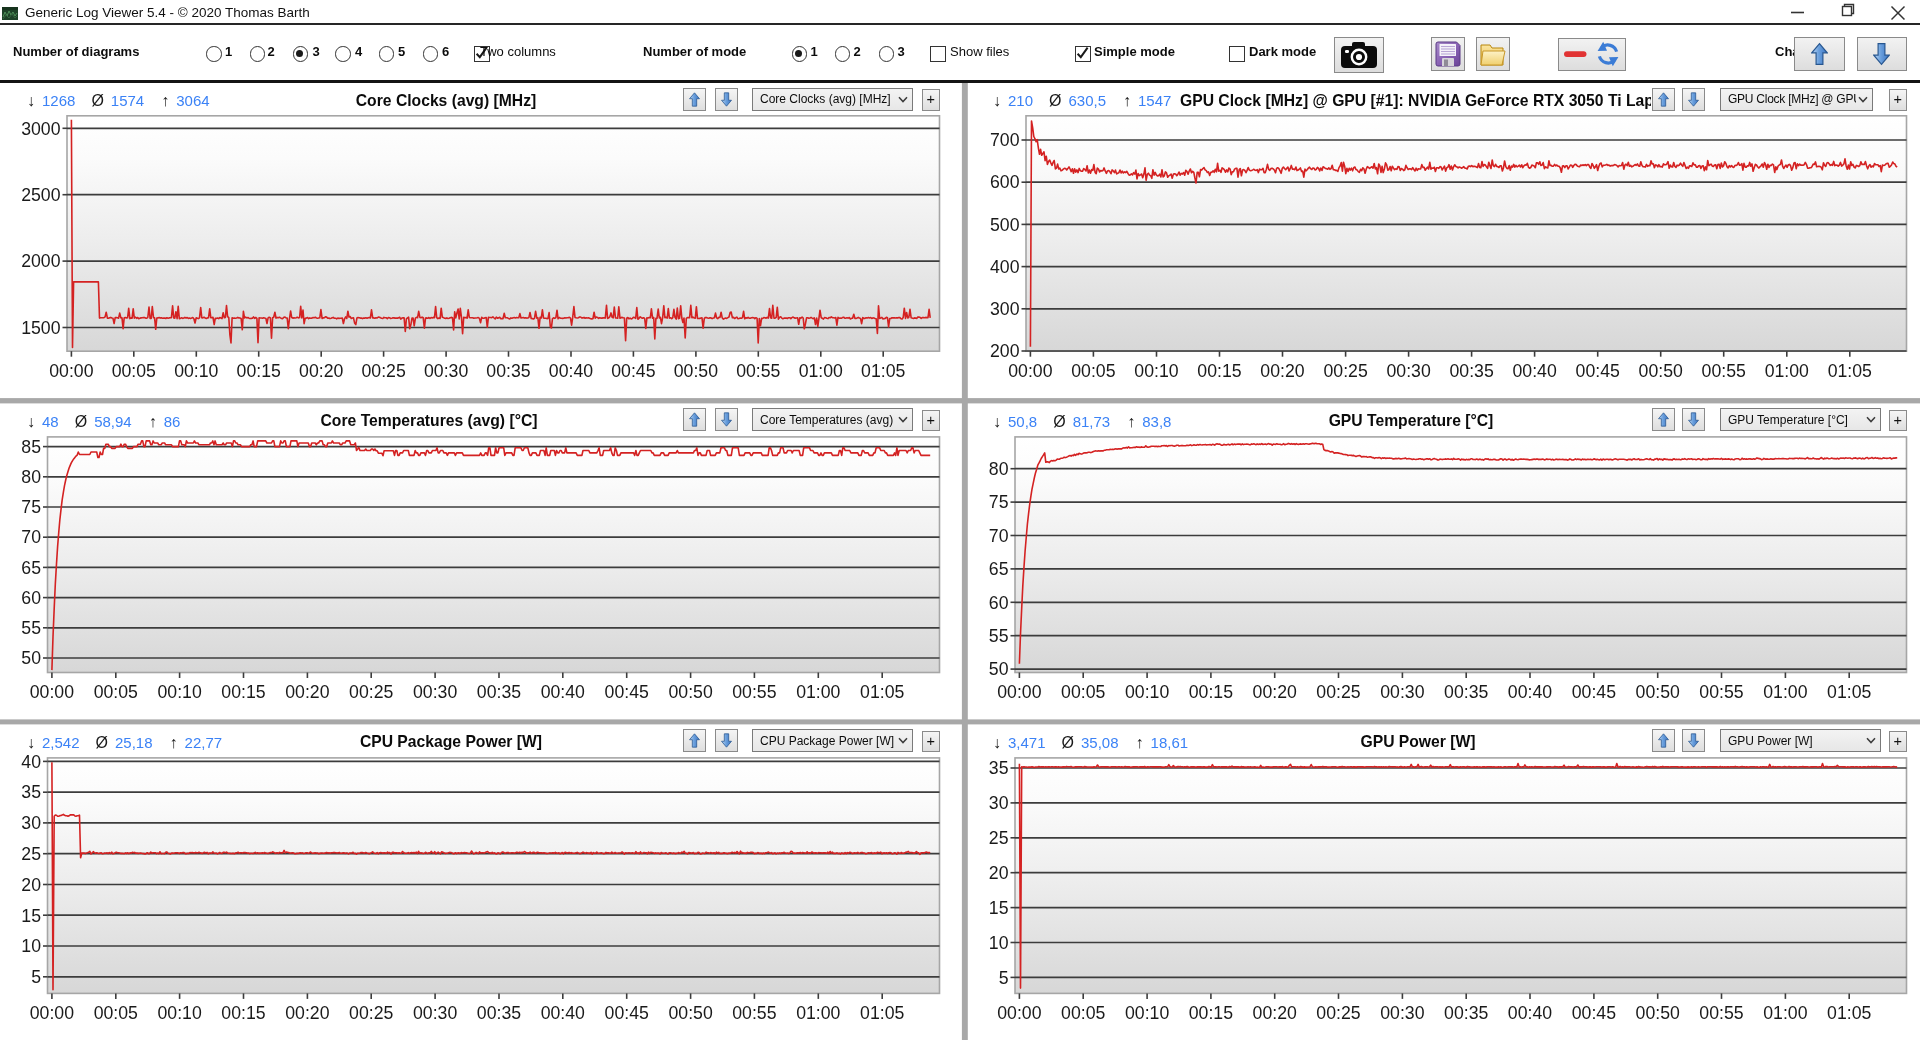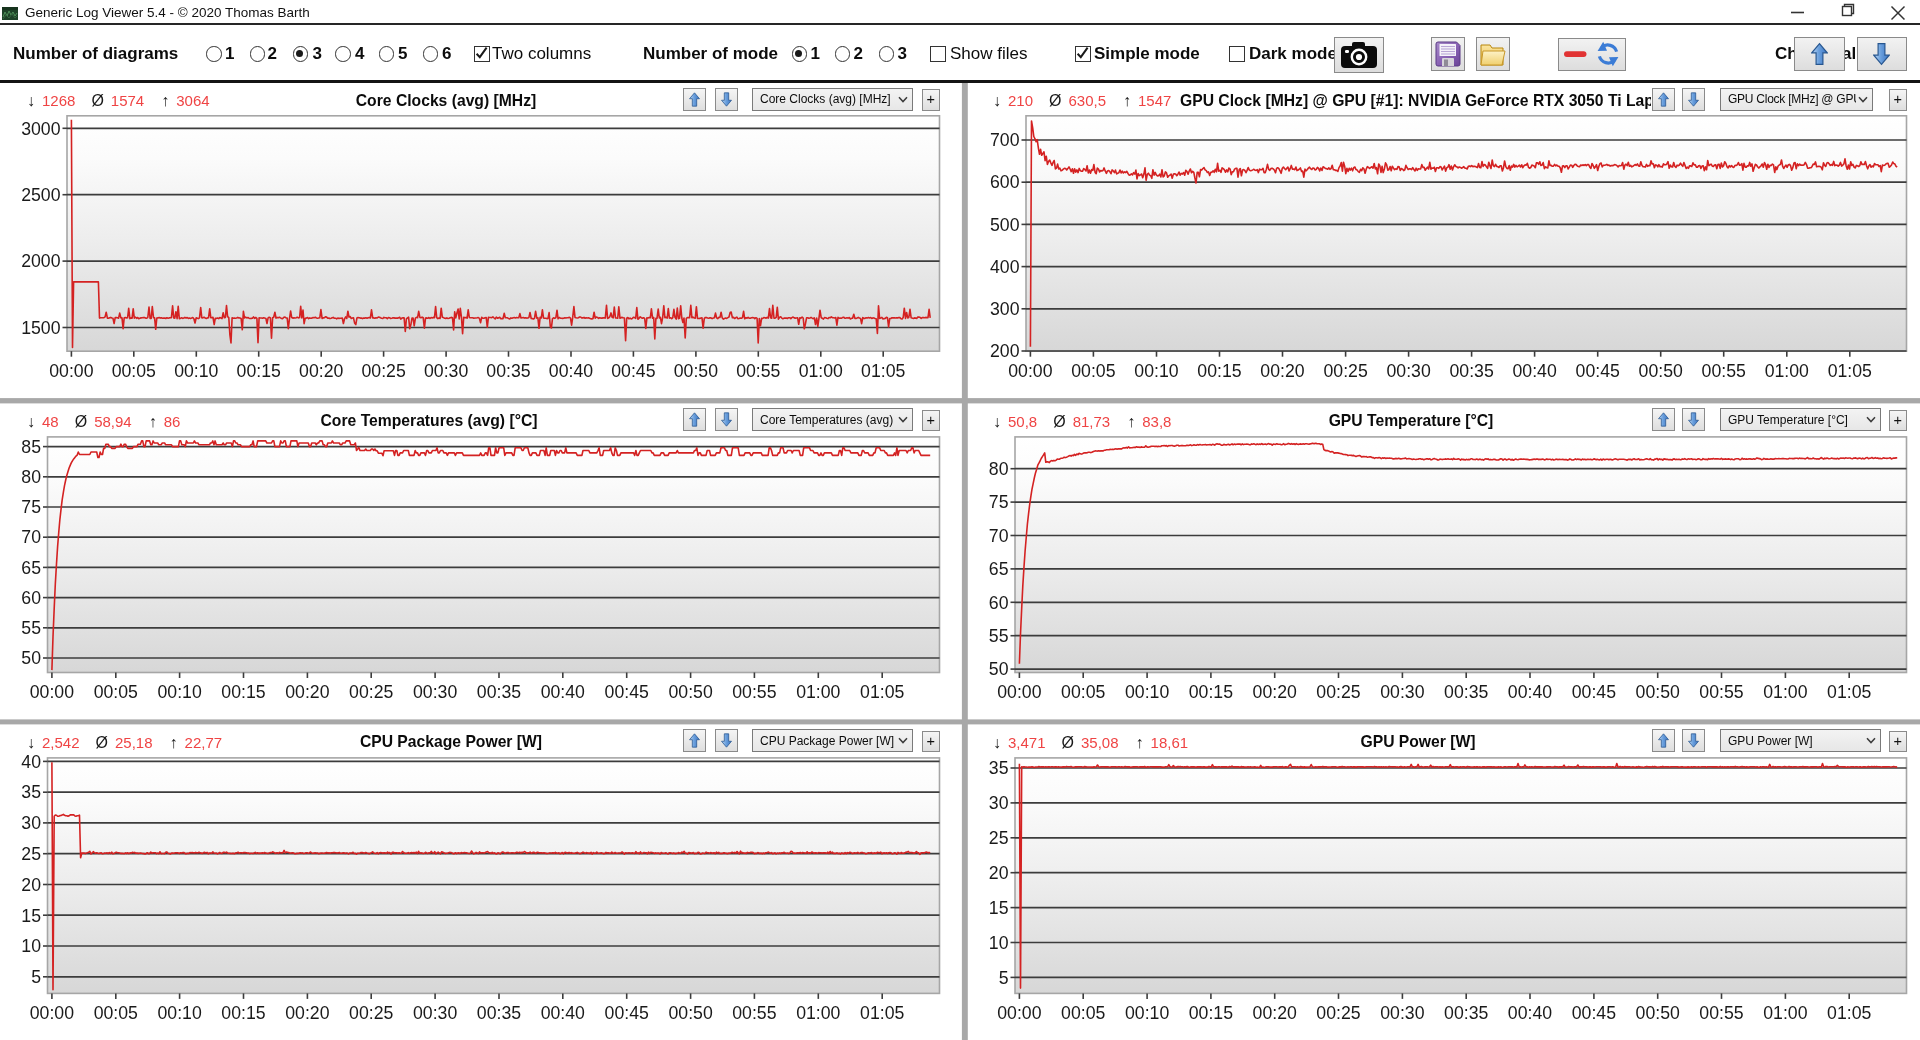--- a/index.html
+++ b/index.html
@@ -4,34 +4,34 @@
 * { margin:0; padding:0; box-sizing:border-box; }
 html,body { width:1920px; height:1040px; overflow:hidden; background:#fff;
   font-family:"Liberation Sans", sans-serif; -webkit-font-smoothing:antialiased; }
 #titlebar { position:absolute; left:0; top:0; width:1920px; height:25px; background:#fff;
   border-bottom:2px solid #262626; }
 #title { position:absolute; left:25px; top:5px; font-size:13.5px; color:#111; }
 #appicon { position:absolute; left:2px; top:7px; }
 .winbtn { position:absolute; top:0; height:25px; }
 #toolbar { position:absolute; left:0; top:27px; width:1920px; height:53px; background:#fff; }
 #tbline { position:absolute; left:0; top:80px; width:1920px; height:2.6px; background:#141414; }
-.tb { position:absolute; top:16.5px; font-size:17px; color:#0c0c0c; white-space:nowrap; }
+.tb { position:absolute; top:16.5px; font-size:13px; color:#0c0c0c; white-space:nowrap; }
 .tb.b { font-weight:bold; }
 .radio { position:absolute; top:19px; width:15.5px; height:15.5px; border:1.6px solid #333;
   border-radius:50%; background:#fff; }
 .rdot { position:absolute; left:2.7px; top:2.7px; width:7px; height:7px; border-radius:50%; background:#1a1a1a; }
 .cbox { position:absolute; top:19px; width:15.5px; height:15.5px; border:1.6px solid #333;
   background:#fff; }
 .cbox svg { position:absolute; left:0px; top:-1.5px; }
 .tbtn { position:absolute; background:linear-gradient(#f2f2f2,#dddddd); border:1px solid #8a8a8a;
   display:flex; align-items:center; justify-content:center; }
 #chartarea { position:absolute; left:0; top:0; }
 .stats { position:absolute; font-size:15px; white-space:nowrap; display:flex; align-items:baseline; }
 .sym { color:#1a1a1a; font-size:16px; }
-.sv { color:#ef4444; margin-left:7px; }
+.sv { color:#3b82f6; margin-left:7px; }
 .ctitle { position:absolute; font-size:15.7px; font-weight:bold; color:#0b0b0b; text-align:center;
   white-space:nowrap; overflow:hidden; }
 .hbtn { position:absolute; width:23px; height:23px; background:linear-gradient(#f5f5f5,#dedede);
   border:1px solid #8a8a8a; display:flex; align-items:center; justify-content:center; }
 .combo { position:absolute; height:23px; background:linear-gradient(#f3f3f3,#e7e7e7); border:1px solid #7a7a7a;
   display:flex; align-items:center; }
 .ct { font-size:12px; color:#0c0c0c; margin-left:7px; white-space:nowrap; overflow:hidden; flex:1; }
 .chev { margin-right:4px; margin-left:2px; flex:none; display:flex; }
 .plus { position:absolute; width:17.5px; height:21.5px; background:linear-gradient(#f5f5f5,#dedede);
   border:1px solid #8a8a8a; font-size:14.5px; color:#111; text-align:center; line-height:19.5px; }
@@ -620,21 +620,21 @@
 <span class="tb b" style="left:355px">4</span>
 <span class="radio" style="left:378.5px"></span>
 <span class="tb b" style="left:398px">5</span>
 <span class="radio" style="left:422.5px"></span>
 <span class="tb b" style="left:442px">6</span>
 <span class="cbox" style="left:474px">
       <svg width="13" height="14" viewBox="0 0 13 14">
         <path d="M1.6 7.8 L4.8 11.2 L11.6 1.6" fill="none" stroke="#1a1a1a" stroke-width="2"></path>
       </svg>
     </span>
-<span class="tb" style="left:492px">Two columns</span>
+<span class="tb" style="left:480px">Two columns</span>
 <span class="tb b" style="left:643px">Number of mode</span>
 <span class="radio" style="left:791.5px">
       <span class="rdot"></span>
     </span>
 <span class="tb b" style="left:810.5px">1</span>
 <span class="radio" style="left:834.5px"></span>
 <span class="tb b" style="left:853.5px">2</span>
 <span class="radio" style="left:878.5px"></span>
 <span class="tb b" style="left:897.5px">3</span>
 <span class="cbox" style="left:930px"></span>

